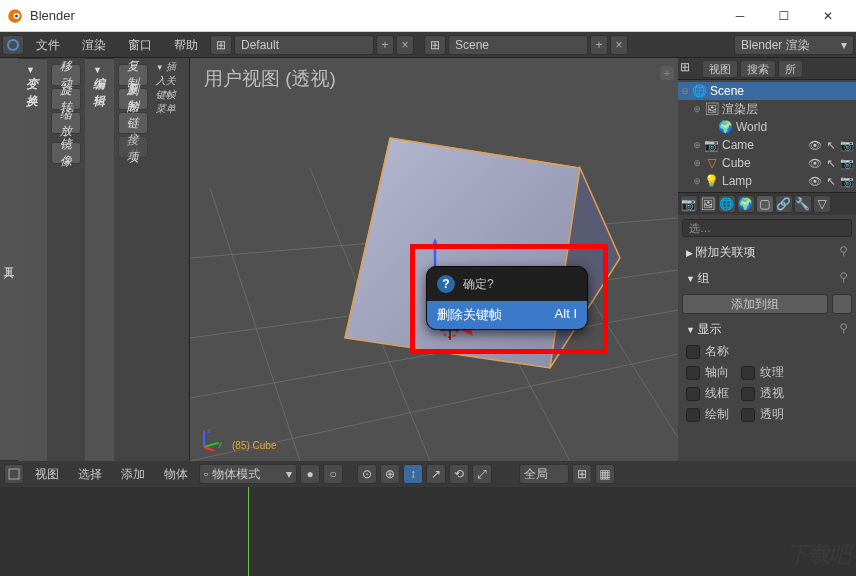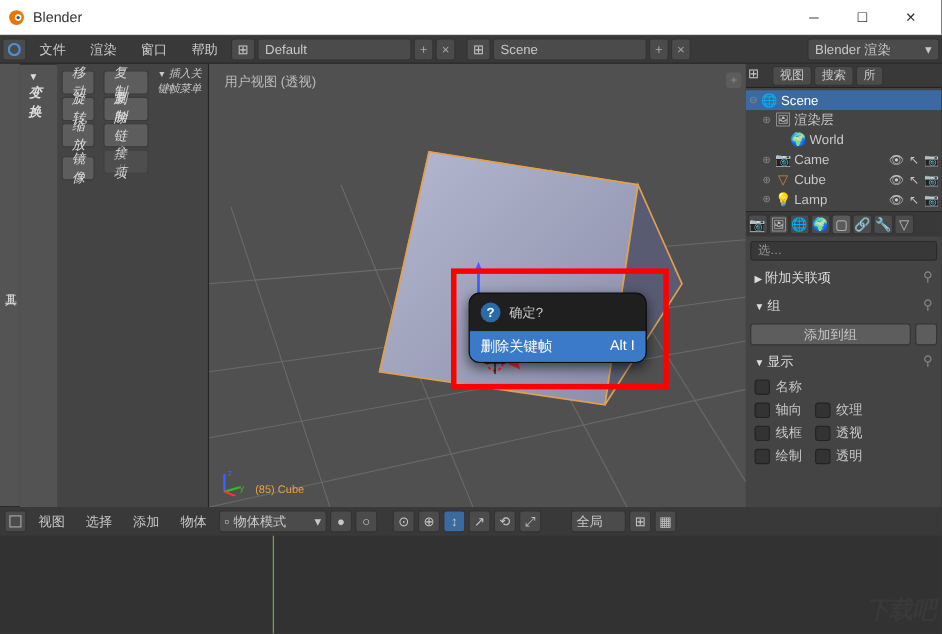--- a/index.html
+++ b/index.html
@@ -24,21 +24,21 @@
 .tabstrip .tab.active { background: #545454; color: #ddd; }
 .toolpanels { flex: 1; display: flex; flex-direction: row; overflow: hidden; font-style: italic; }
 .panelhead { background: #535353; padding: 3px 8px; font-weight: bold; color: #ddd; border-top: 1px solid #333; }
 .panelhead::before { content: "▼ "; font-size: 9px; }
 .panelbody { padding: 4px; }
 .panelbtn { display: flex; align-items: center; height: 22px; background: #5d5d5d; border: 1px solid #3a3a3a; border-radius: 3px; margin: 2px 0; padding: 0 8px; color: #ddd; }
 .subpanelhead { padding: 2px 4px 4px 4px; font-size: 10px; }
 .subpanelhead::before { content: "▼ "; font-size: 8px; }
 
 .viewport { flex: 1; background: #505050; position: relative; overflow: hidden; }
-.viewlabel { position: absolute; top: 8px; left: 14px; color: #bbb; font-size: 12px; text-align: right; }
+.viewlabel { position: absolute; top: 8px; left: 14px; color: #bbb; font-size: 19px; text-align: right; }
 .objlabel { position: absolute; bottom: 10px; left: 42px; color: #e6a33e; font-size: 10px; }
 .axisgizmo { position: absolute; bottom: 10px; left: 10px; width: 26px; height: 26px; }
 .plusicon { position: absolute; top: 8px; right: 4px; width: 14px; height: 14px; background: #5c5c5c; border-radius: 3px; text-align: center; line-height: 14px; color: #888; font-size: 11px; }
 
 .popup { position: absolute; left: 236px; top: 208px; width: 162px; background: #1f1f1f; border-radius: 10px; border: 1px solid #0a0a0a; box-shadow: 0 4px 12px rgba(0,0,0,0.6); z-index: 10; overflow: hidden; }
 .popup .ptitle { padding: 8px 10px; display: flex; align-items: center; gap: 8px; }
 .popup .qicon { width: 18px; height: 18px; border-radius: 50%; background: #2b6aa8; display: flex; align-items: center; justify-content: center; color: #fff; font-weight: bold; font-size: 12px; }
 .popup .popitem { background: #3a7ac8; color: #fff; padding: 5px 10px; display: flex; justify-content: space-between; font-size: 13px; gap: 17px; }
 .redbox { position: absolute; left: 220px; top: 186px; width: 198px; height: 110px; border: 5px solid #ff0000; z-index: 5; }
 
@@ -130,20 +130,21 @@
 
     </div>
     <div class="toolpanels">
       <div class="panelhead">变换</div>
       <div class="panelbody">
         <div class="panelbtn">移动</div>
         <div class="panelbtn">旋转</div>
         <div class="panelbtn">缩放</div>
         <div class="panelbtn" style="margin-top:8px">镜像</div>
       </div>
+      <div class="panelhead">编辑</div>
       <div class="panelbody">
         <div class="panelbtn">复制</div>
         <div class="panelbtn">删除</div>
         <div class="panelbtn">复制链接项</div>
         <div class="panelbtn" style="opacity:.4">全共</div>
       </div>
       <div style="flex:1"></div>
       <div class="subpanelhead">插入关键帧菜单</div>
     </div>
   </div>

